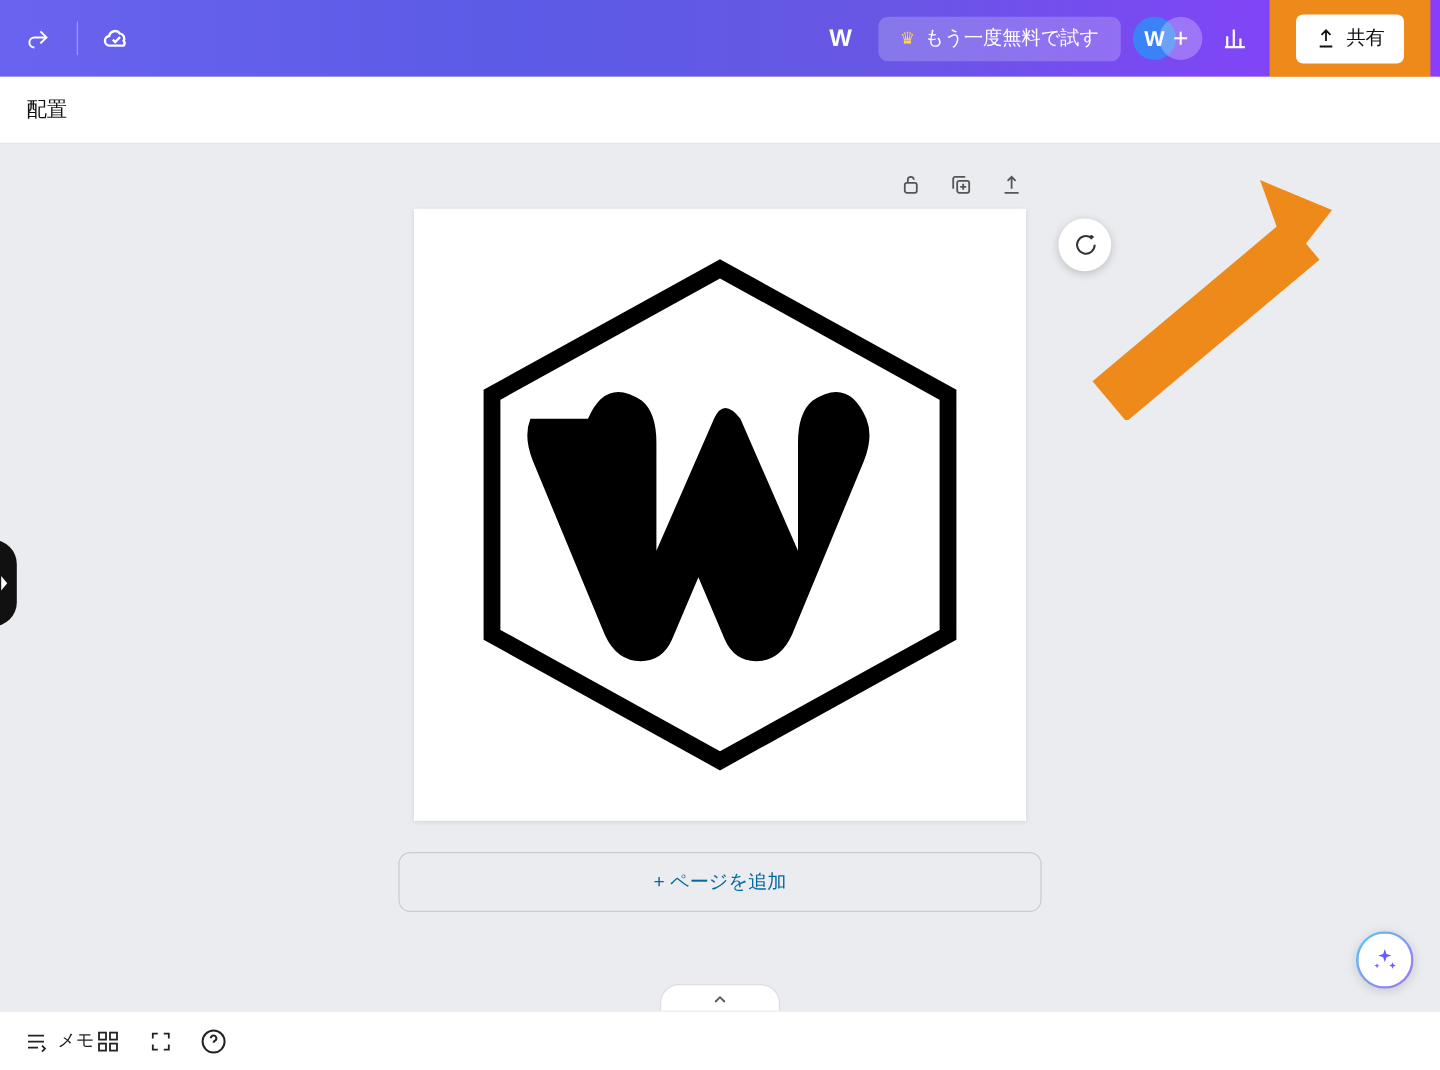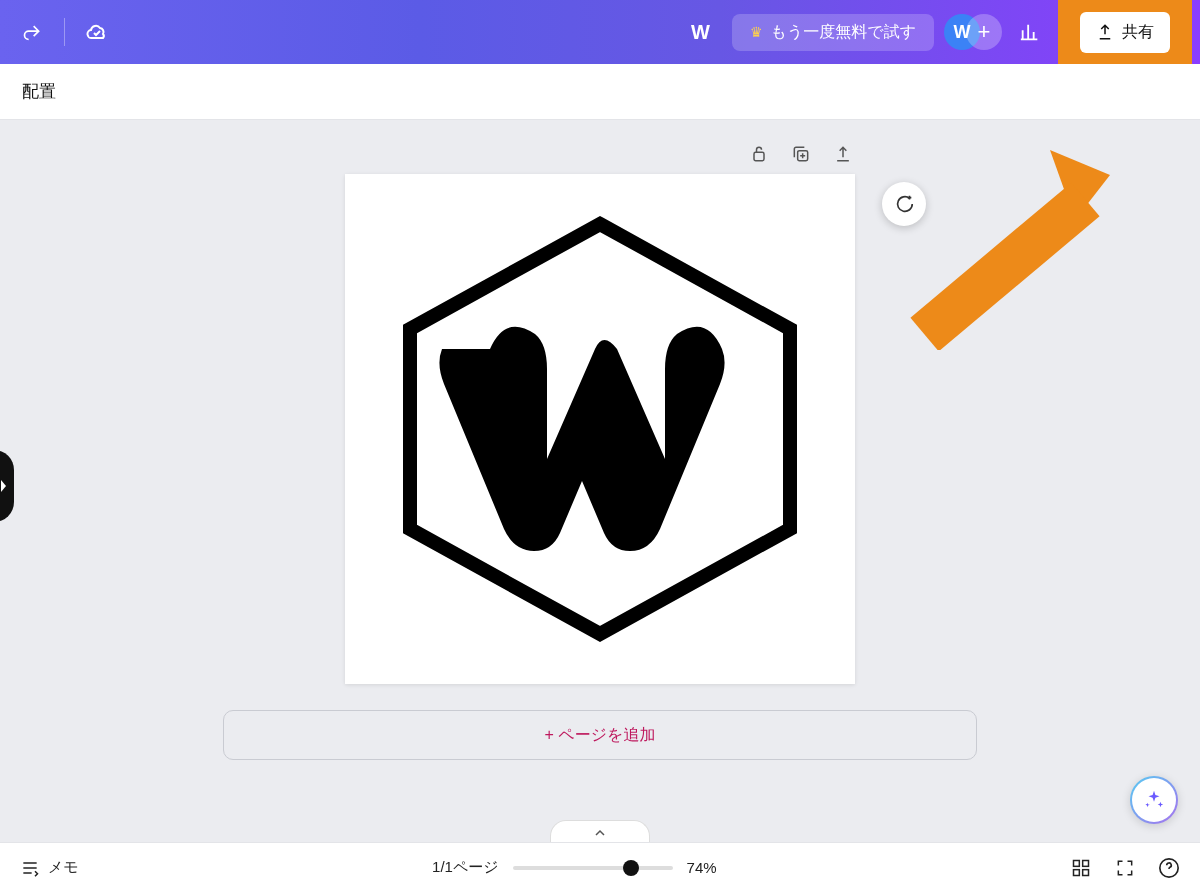--- a/index.html
+++ b/index.html
@@ -93,23 +93,23 @@
   
   .float-magic {
     position: absolute; top: 62px; left: calc(50% + 282px);
     width: 44px; height: 44px; border-radius: 50%; background: #fff;
     box-shadow: 0 2px 8px rgba(0,0,0,.2); display:flex;align-items:center;justify-content:center;
   }
 
   
   .add-page {
     position: absolute; top: 590px; left: 50%; transform: translateX(-50%);
-    width: 754px; height: 50px; border: 1px solid #c9cbd2; border-radius: 10px;
+    width: 536px; height: 50px; border: 1px solid #c9cbd2; border-radius: 10px;
     background: transparent; display:flex;align-items:center;justify-content:center;
-    font-size: 16px; color: #be185d;
+    font-size: 16px; color: #0369a1;
   }
 
   
   .arrow {
     position: absolute; top: 30px; right: 90px; width: 240px; height: 200px; pointer-events: none;
   }
 
   
   .sparkle-fab {
     position: absolute; right: 22px; bottom: 18px;
@@ -289,25 +289,20 @@
 
 <div class="footer">
   <div class="memo">
     <svg width="20" height="20" viewBox="0 0 24 24" fill="none" stroke="#222" stroke-width="1.8">
         <path d="M4 6h16M4 12h16M4 18h10"></path>
         <path d="M18 16l3 3-3 3"></path>
       </svg>
     <span>メモ</span>
   </div>
 
-  <div class="center">
-    <span>1/1ページ</span>
-    <div class="slider"></div>
-    <span>74%</span>
-  </div>
 
   <div class="right">
     <div class="ft-icon">
       <svg width="20" height="20" viewBox="0 0 24 24" fill="none" stroke="#222" stroke-width="1.8">
           <rect x="3" y="3" width="7" height="7"></rect>
           <rect x="14" y="3" width="7" height="7"></rect>
           <rect x="3" y="14" width="7" height="7"></rect>
           <rect x="14" y="14" width="7" height="7"></rect>
         </svg>
     </div>

